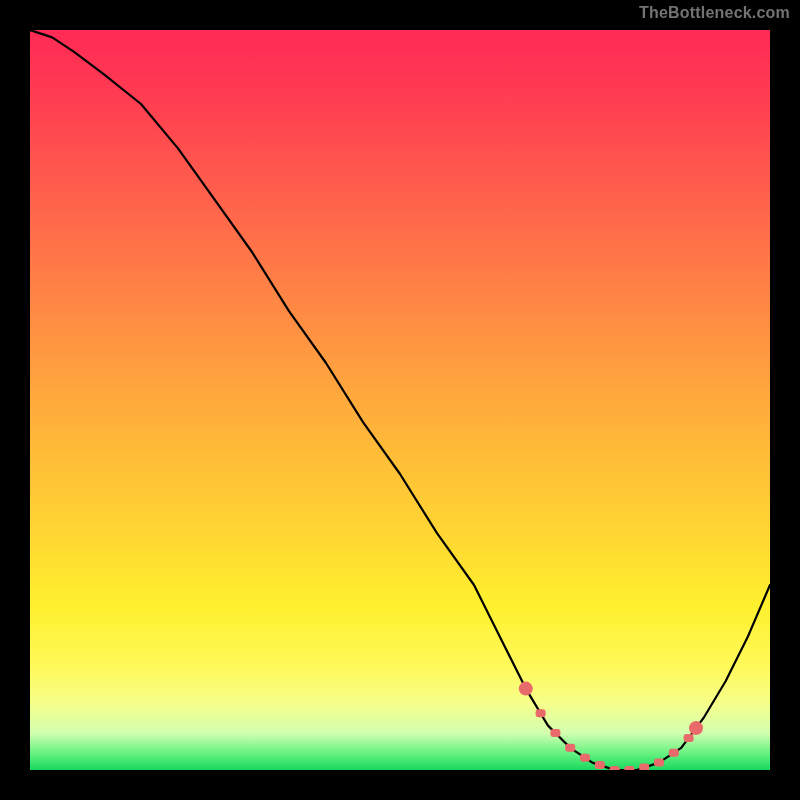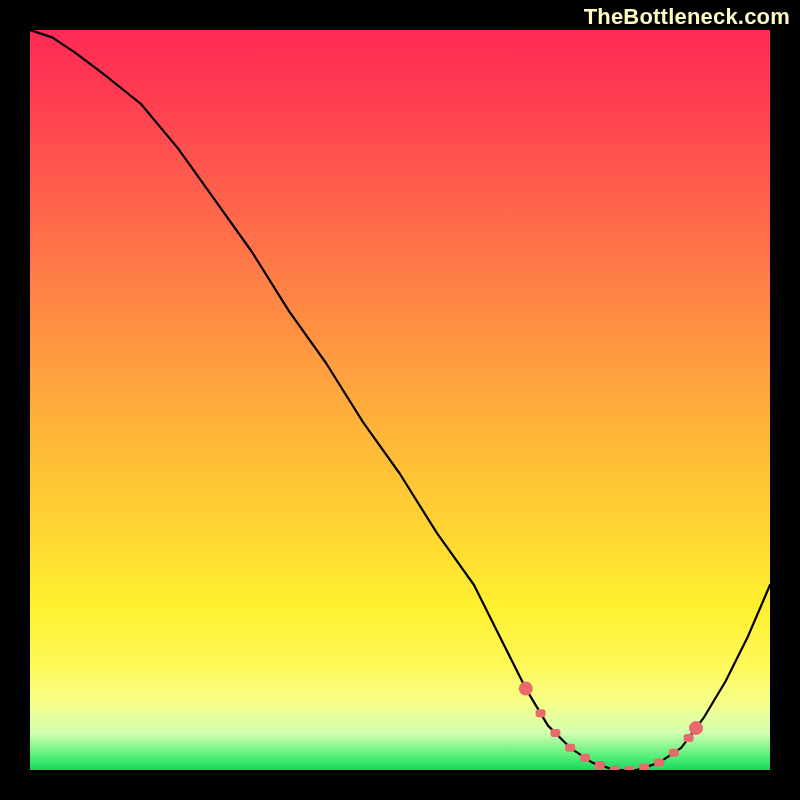--- a/index.html
+++ b/index.html
@@ -14,22 +14,22 @@
   .frame {
     position: relative;
     width: 800px;
     height: 800px;
     background: #000;
   }
   .watermark {
     position: absolute;
     top: 4px;
     right: 10px;
-    color: #fef9c3;
-    font-size: 22px;
+    color: #737373;
+    font-size: 16px;
     font-weight: 600;
     letter-spacing: 0.2px;
     z-index: 10;
     text-align: center;
   }
   .plot-area {
     position: absolute;
     left: 30px;
     top: 30px;
     width: 740px;

